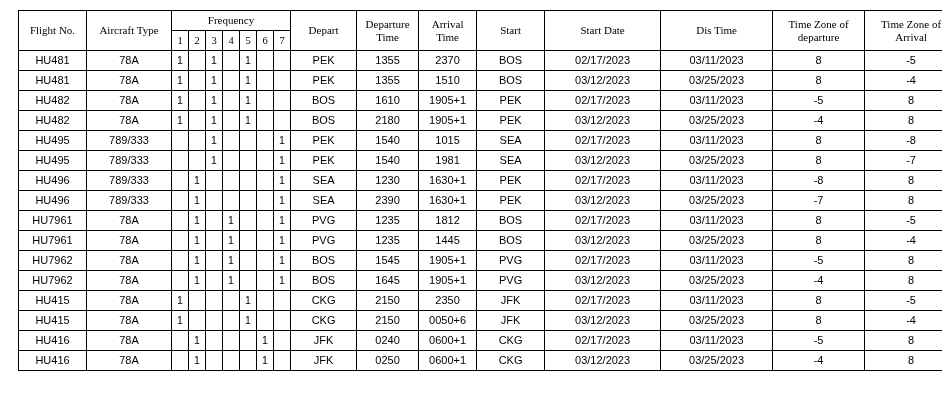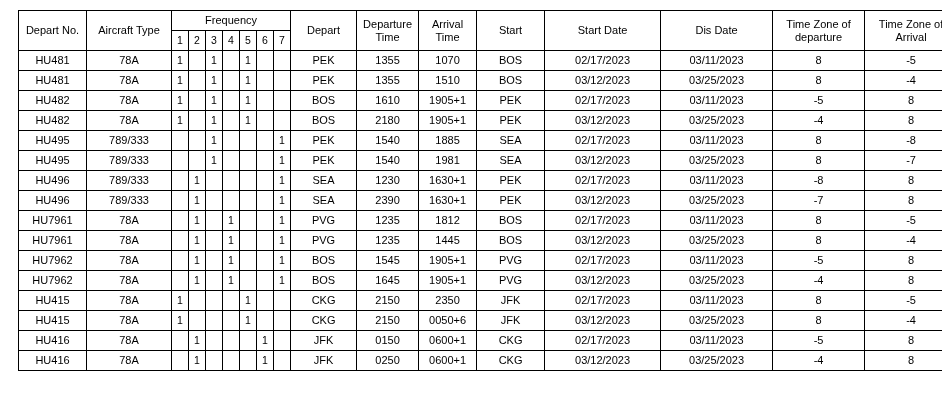--- a/index.html
+++ b/index.html
@@ -32,20 +32,21 @@
     text-align: center;
     vertical-align: middle;
     padding: 0;
     height: 19px;
     line-height: 13px;
     font-weight: normal;
     background: #ffffff;
   }
   thead th {
     font-size: 11px;
+    font-family: Liberation Serif, serif;
   }
   .hdr-tall {
     height: 42px;
   }
   .freq-group {
     height: 17px;
   }
   .freq-num {
     height: 17px;
     font-size: 10.5px;
@@ -91,35 +92,35 @@
       <col class="c-deptime">
       <col class="c-arrtime">
       <col class="c-arrive">
       <col class="c-start">
       <col class="c-dis">
       <col class="c-tzd">
       <col class="c-tza">
     </colgroup>
     <thead>
       <tr>
-        <th rowspan="2" class="hdr-tall">Depart No.</th>
+        <th rowspan="2" class="hdr-tall">Flight No.</th>
         <th rowspan="2" class="hdr-tall">Aircraft Type</th>
         <th colspan="7" class="freq-group">Frequency</th>
         <th rowspan="2" class="hdr-tall">Depart</th>
         <th rowspan="2" class="hdr-tall hdr-two-line">
           <div>Departure</div>
           <div>Time</div>
         </th>
         <th rowspan="2" class="hdr-tall hdr-two-line">
           <div>Arrival</div>
           <div>Time</div>
         </th>
         <th rowspan="2" class="hdr-tall">Start</th>
         <th rowspan="2" class="hdr-tall">Start Date</th>
-        <th rowspan="2" class="hdr-tall">Dis Date</th>
+        <th rowspan="2" class="hdr-tall">Dis Time</th>
         <th rowspan="2" class="hdr-tall hdr-two-line">
           <div>Time Zone of</div>
           <div>departure</div>
         </th>
         <th rowspan="2" class="hdr-tall hdr-two-line">
           <div>Time Zone of</div>
           <div>Arrival</div>
         </th>
       </tr>
       <tr>
@@ -138,21 +139,21 @@
           <td>78A</td>
           <td class="freq-cell freq-on">1</td>
           <td class="freq-cell"></td>
           <td class="freq-cell freq-on">1</td>
           <td class="freq-cell"></td>
           <td class="freq-cell freq-on">1</td>
           <td class="freq-cell"></td>
           <td class="freq-cell"></td>
           <td>PEK</td>
           <td>1355</td>
-          <td>1070</td>
+          <td>2370</td>
           <td>BOS</td>
           <td>02/17/2023</td>
           <td>03/11/2023</td>
           <td>8</td>
           <td>-5</td>
         </tr>
         <tr>
           <td>HU481</td>
           <td>78A</td>
           <td class="freq-cell freq-on">1</td>
@@ -214,21 +215,21 @@
           <td>789/333</td>
           <td class="freq-cell"></td>
           <td class="freq-cell"></td>
           <td class="freq-cell freq-on">1</td>
           <td class="freq-cell"></td>
           <td class="freq-cell"></td>
           <td class="freq-cell"></td>
           <td class="freq-cell freq-on">1</td>
           <td>PEK</td>
           <td>1540</td>
-          <td>1885</td>
+          <td>1015</td>
           <td>SEA</td>
           <td>02/17/2023</td>
           <td>03/11/2023</td>
           <td>8</td>
           <td>-8</td>
         </tr>
         <tr>
           <td>HU495</td>
           <td>789/333</td>
           <td class="freq-cell"></td>
@@ -403,21 +404,21 @@
           <td>HU416</td>
           <td>78A</td>
           <td class="freq-cell"></td>
           <td class="freq-cell freq-on">1</td>
           <td class="freq-cell"></td>
           <td class="freq-cell"></td>
           <td class="freq-cell"></td>
           <td class="freq-cell freq-on">1</td>
           <td class="freq-cell"></td>
           <td>JFK</td>
-          <td>0150</td>
+          <td>0240</td>
           <td>0600+1</td>
           <td>CKG</td>
           <td>02/17/2023</td>
           <td>03/11/2023</td>
           <td>-5</td>
           <td>8</td>
         </tr>
         <tr>
           <td>HU416</td>
           <td>78A</td>

